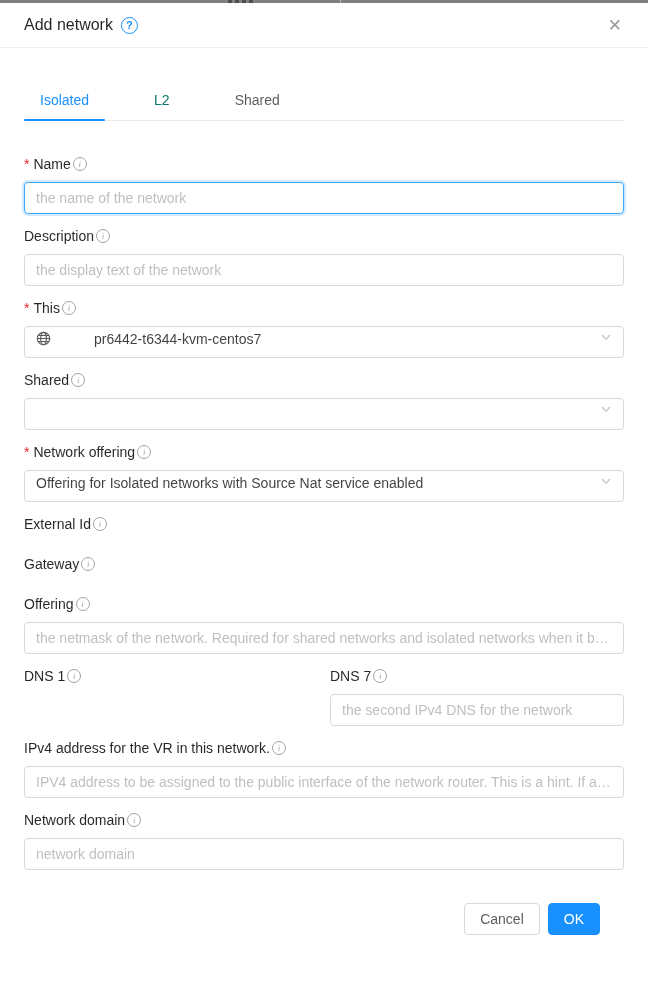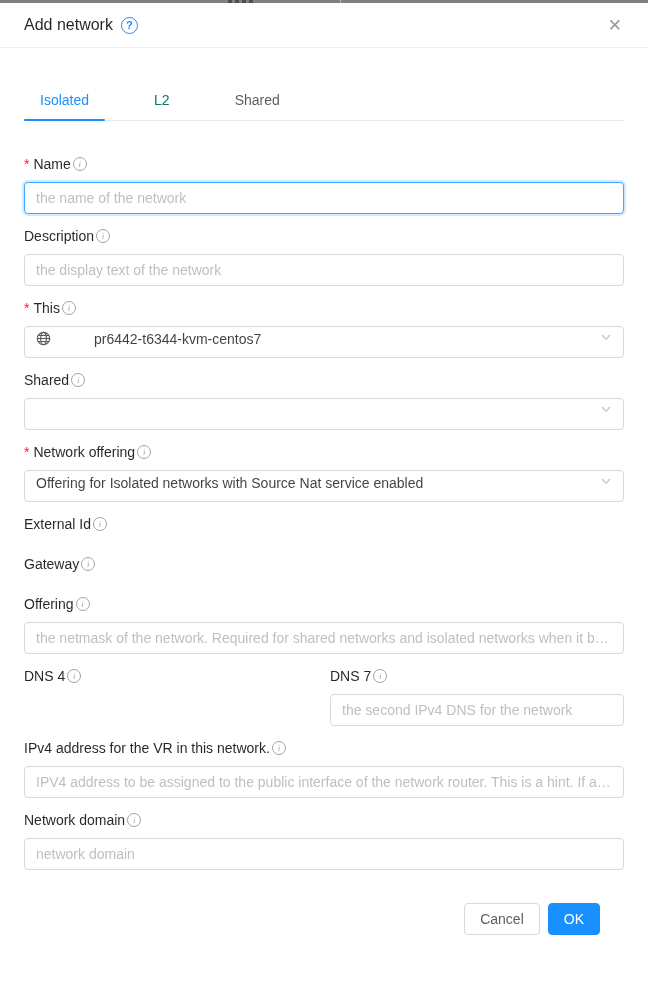--- a/index.html
+++ b/index.html
@@ -327,21 +327,21 @@
       <div class="form-label">
         <span>Offering</span>
         <span class="info-icon">i</span>
       </div>
       <input class="text-input" type="text" placeholder="the netmask of the network. Required for shared networks and isolated networks when it b…" style="">
     </div>
 
     <div class="form-item two-col">
       <div class="col">
         <div class="form-label">
-          <span>DNS 4</span>
+          <span>DNS 1</span>
           <span class="info-icon">i</span>
         </div>
       </div>
       <div class="col">
         <div class="form-label">
           <span>DNS 7</span>
           <span class="info-icon">i</span>
         </div>
         <input class="text-input" type="text" placeholder="the second IPv4 DNS for the network" style="">
       </div>

